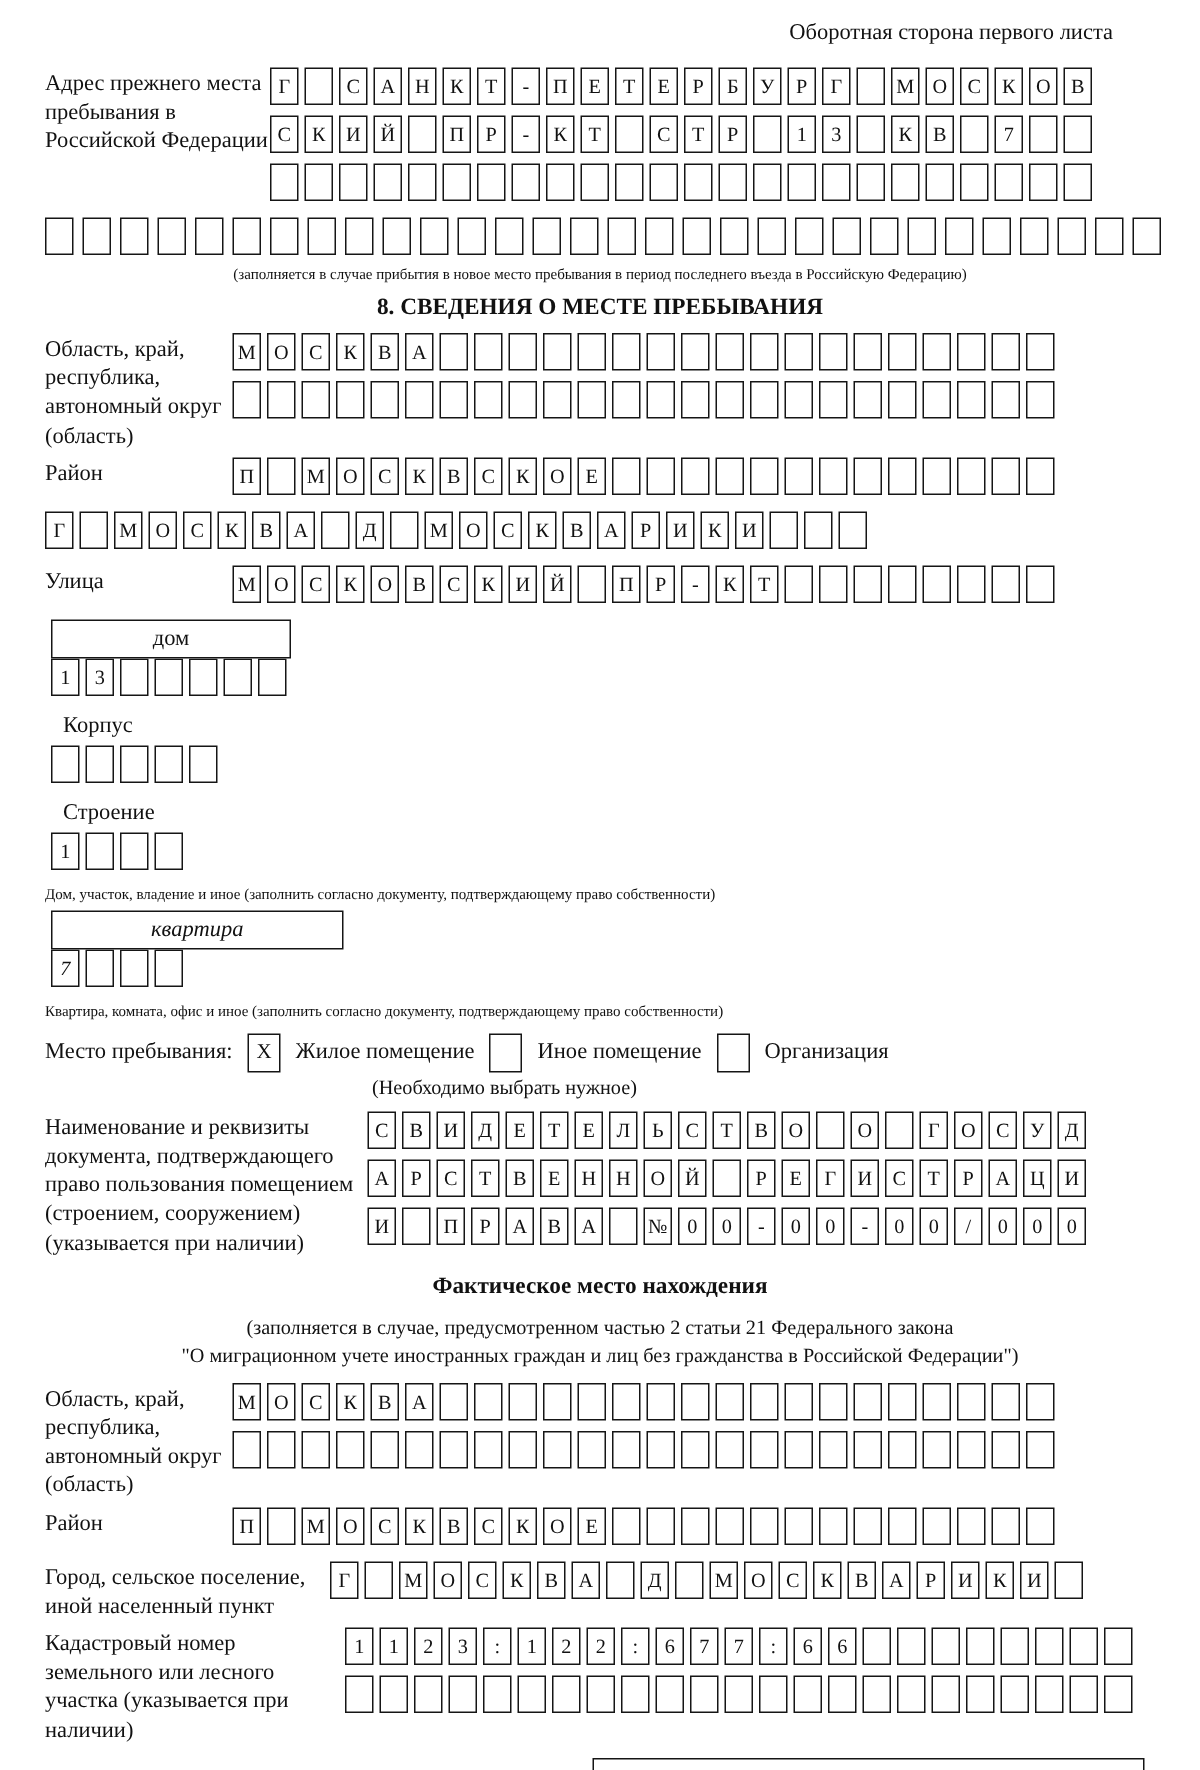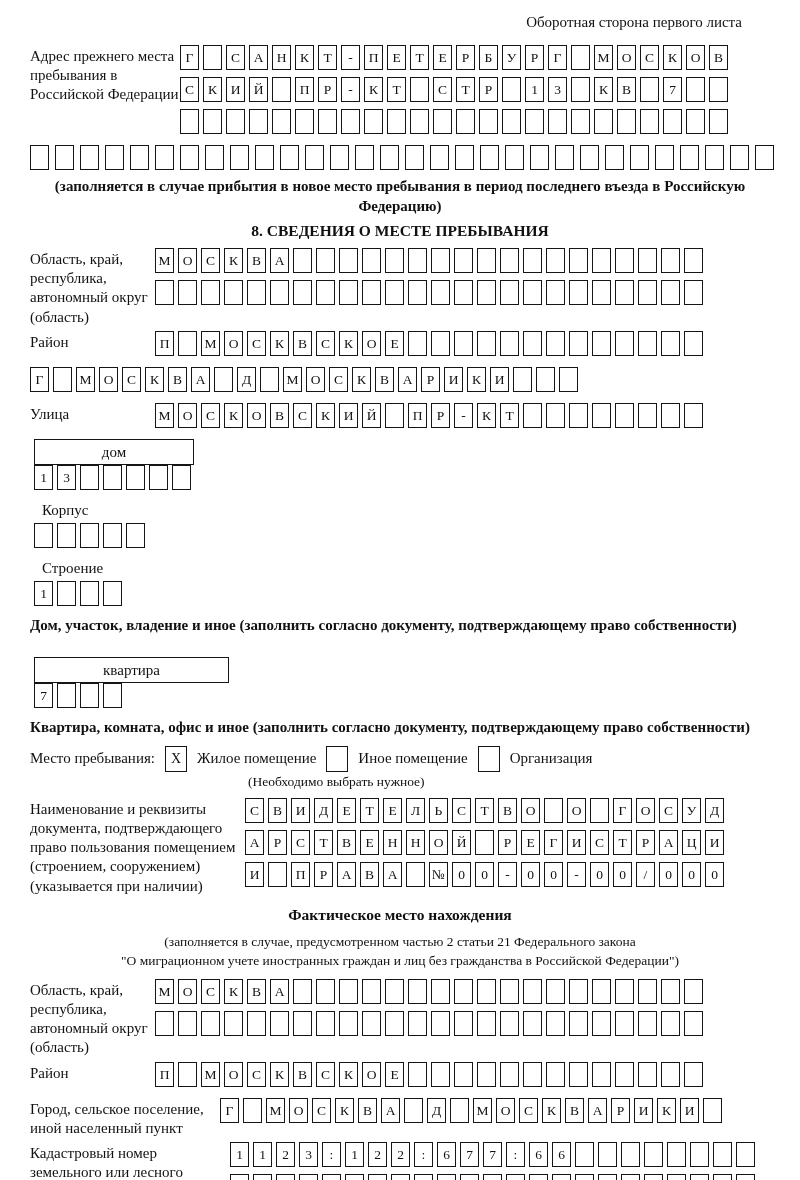--- a/index.html
+++ b/index.html
@@ -23,21 +23,21 @@
   .rows  { flex:1 1 auto; }
 
   .cellrow { white-space:nowrap; height:26px; margin-bottom:6px; }
   .cb {
     display:inline-block; width:19px; height:25px; margin-right:4px;
     border:1.6px solid #151515; background:#fff;
     text-align:center; font-size:13.5px; line-height:23px; vertical-align:top;
   }
   .cellrow.spread .cb { margin-right:6px; }
 
-  .note { font-size:15px; line-height:1.3;font-weight:bold; }
+  .note { font-size:10px; line-height:1.3; }
   .center { text-align:center; }
   .sec-title { text-align:center; font-weight:bold; font-size:15.5px; margin:6px 0 8px 0; }
 
   .inline-row { display:flex; align-items:flex-start; margin-left:4px; margin-bottom:3px;flex-direction:column; }
   .bigbox {
     border:1.6px solid #151515; height:26px; text-align:center;
     font-size:15px; line-height:24px; margin-right:10px;
   }
   .bb-dom { width:160px; }
   .bb-kv  { width:195px; }
@@ -108,21 +108,21 @@
   <div class="inline-row">
     <div class="bigbox bb-dom">дом</div>
     <div class="cellrow"><span class="cb">1</span><span class="cb">3</span><span class="cb"></span><span class="cb"></span><span class="cb"></span><span class="cb"></span><span class="cb"></span></div>
     <div class="ilabel">Корпус</div>
     <div class="cellrow"><span class="cb"></span><span class="cb"></span><span class="cb"></span><span class="cb"></span><span class="cb"></span></div>
     <div class="ilabel">Строение</div>
     <div class="cellrow"><span class="cb">1</span><span class="cb"></span><span class="cb"></span><span class="cb"></span></div>
   </div>
   <div class="note">Дом, участок, владение и иное (заполнить согласно документу, подтверждающему право собственности)</div>
 
-  <div class="inline-row" style="margin-top:22px;">
+  <div class="inline-row" style="margin-top:4px;font-style:italic;">
     <div class="bigbox bb-kv">квартира</div>
     <div class="cellrow"><span class="cb">7</span><span class="cb"></span><span class="cb"></span><span class="cb"></span></div>
   </div>
   <div class="note">Квартира, комната, офис и иное (заполнить согласно документу, подтверждающему право собственности)</div>
 
   <div class="stay-row">
     <span>Место пребывания:</span>
     <span class="checkbox">X</span>
     <span>Жилое помещение</span>
     <span class="checkbox"></span>

